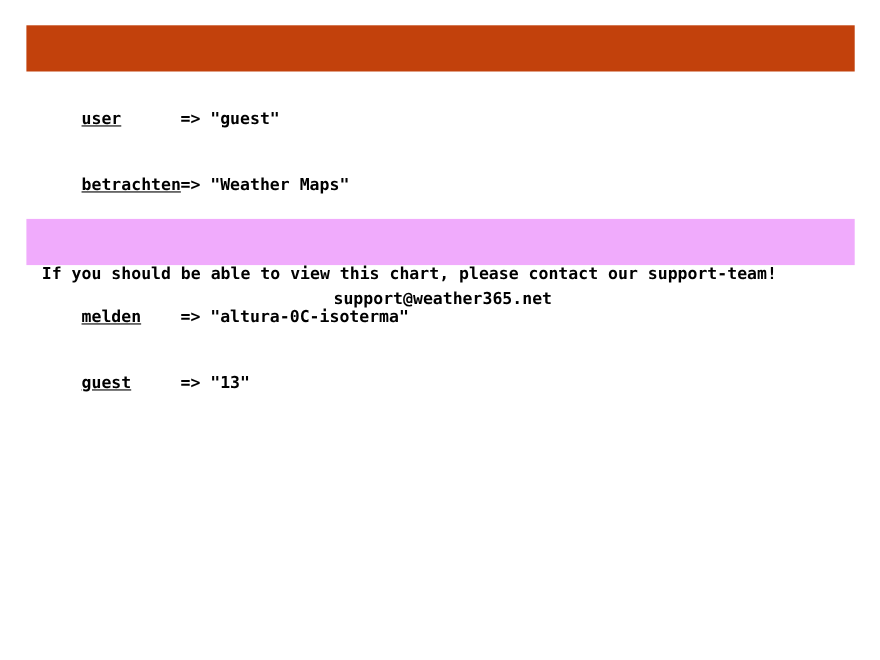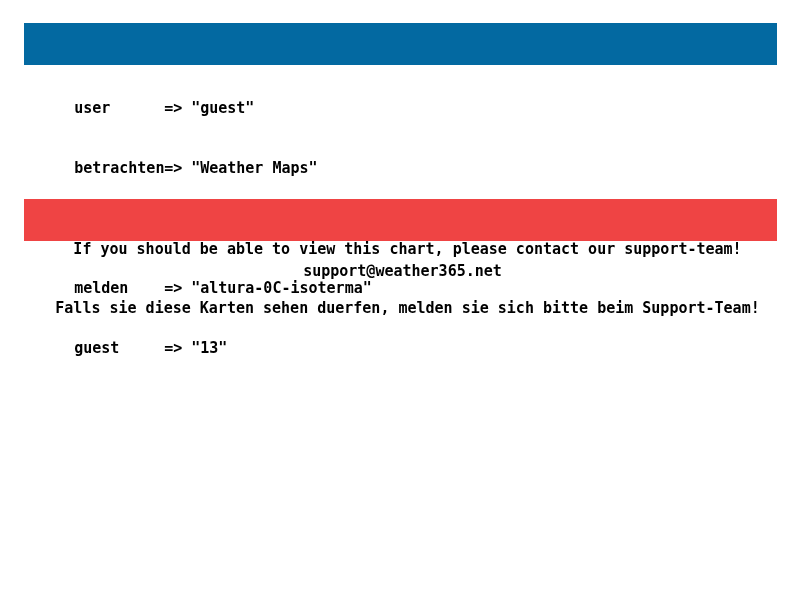--- a/index.html
+++ b/index.html
@@ -22,41 +22,41 @@
     left: 24px;
     width: 753px;
     height: 42px;
     padding: 2px 0 0 14px;
     box-sizing: border-box;
     line-height: 19.5px;
     white-space: pre;
   }
   #error-banner {
     top: 23px;
-    background: #0369a1;
+    background: #c2410c;
     color: #ffffff;
   }
   #info-banner {
     top: 199px;
-    background: #ef4444;
+    background: #f0abfc;
     color: #000000;
-    text-align: center;
   }
   .kv-block {
     position: absolute;
     left: 38px;
     top: 78px;
     line-height: 20px;
   }
   .kv-row {
     white-space: pre;
   }
   .kv-key {
     display: inline-block;
     width: 90px;
+    text-decoration: underline;
   }
   .kv-arrow {
     display: inline-block;
     width: 18px;
   }
   .kv-value {
     display: inline-block;
     margin-left: 9px;
   }
   .footer {
@@ -91,18 +91,17 @@
   <div class="kv-row">
     <span class="kv-key">melden</span><span class="kv-arrow">=&gt;</span><span class="kv-value">"altura-0C-isoterma"</span>
   </div>
   <div class="kv-row">
     <span class="kv-key">guest</span><span class="kv-arrow">=&gt;</span><span class="kv-value">"13"</span>
   </div>
 </div>
 
 <div id="info-banner" class="banner">
   <div>If you should be able to view this chart, please contact our support-team!</div>
-  <div>Falls sie diese Karten sehen duerfen, melden sie sich bitte beim Support-Team!</div>
 </div>
 
 <div class="footer">
   <span>support@weather365.net</span>
 </div>
 
 </body></html>

